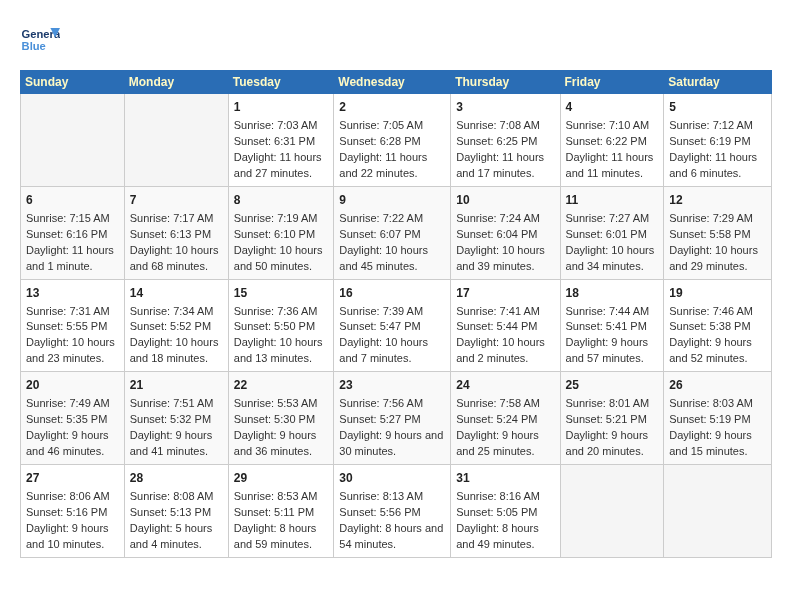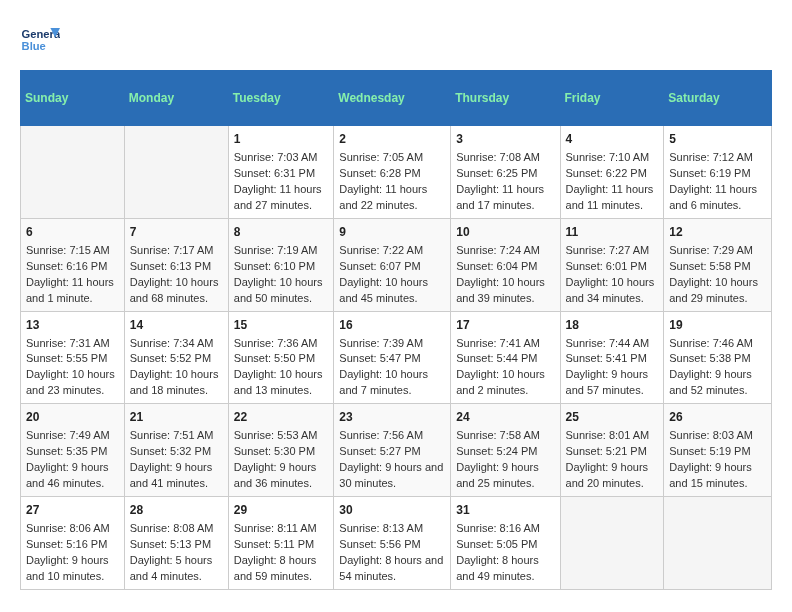--- a/index.html
+++ b/index.html
@@ -40,22 +40,22 @@
       font-size: 16px;
       color: #444;
     }
     table {
       width: 100%;
       border-collapse: collapse;
       font-size: 11px;
     }
     thead tr th {
       background-color: #2a6db5;
-      color: #86efac;
-      padding: 20px 4px;
+      color: #fef9c3;
+      padding: 4px 4px;
       text-align: left;
       font-size: 12px;
       font-weight: bold;
       border: 1px solid #2a6db5;
     }
     tbody tr td {
       border: 1px solid #ccc;
       padding: 4px 5px;
       vertical-align: top;
       min-height: 70px;
@@ -343,21 +343,21 @@
           <span class="day-num">28</span>
         <div class="cell-content">
           <span>Sunrise: 8:08 AM</span><br>
           <span>Sunset: 5:13 PM</span><br>
           <span>Daylight: 5 hours and 4 minutes.</span>
         </div>
         </td>
         <td>
           <span class="day-num">29</span>
         <div class="cell-content">
-          <span>Sunrise: 8:11 AM</span><br>
+          <span>Sunrise: 8:53 AM</span><br>
           <span>Sunset: 5:11 PM</span><br>
           <span>Daylight: 8 hours and 59 minutes.</span>
         </div>
         </td>
         <td>
           <span class="day-num">30</span>
         <div class="cell-content">
           <span>Sunrise: 8:13 AM</span><br>
           <span>Sunset: 5:56 PM</span><br>
           <span>Daylight: 8 hours and 54 minutes.</span>

